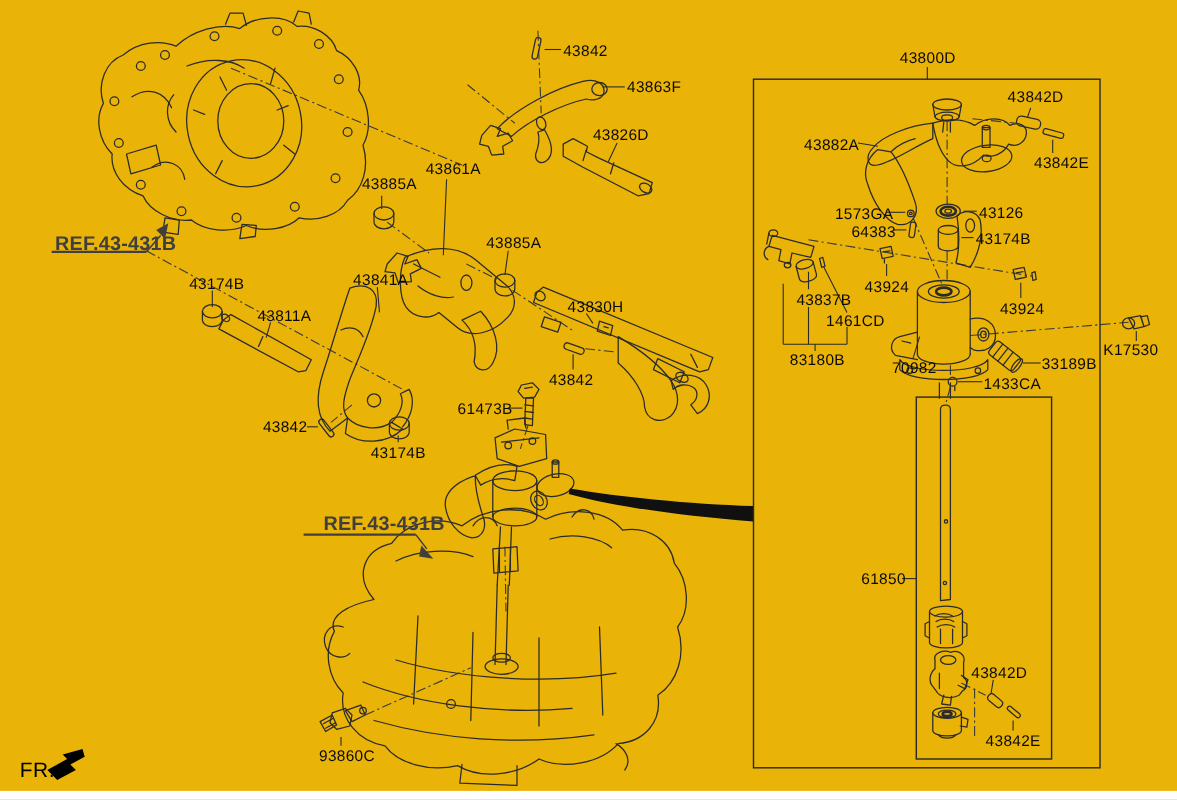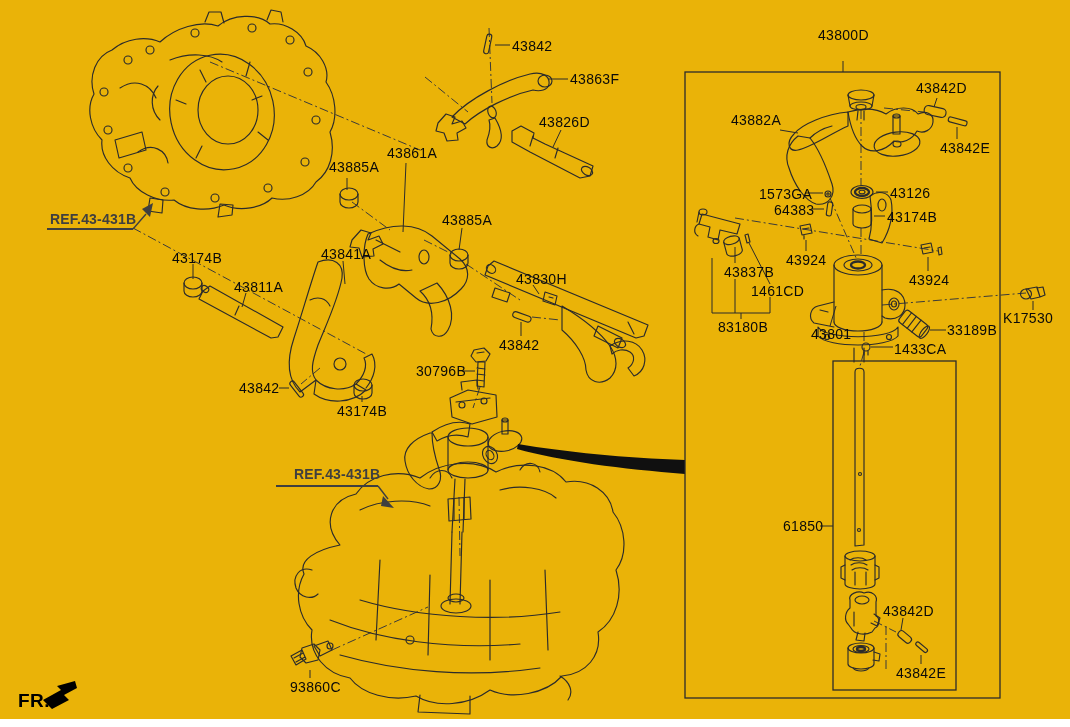--- a/index.html
+++ b/index.html
@@ -1,21 +1,21 @@
 <!DOCTYPE html>
 <html><head>
 <meta charset="utf-8">
 <style>
   html,body{margin:0;padding:0;background:#ffffff;}
   #stage{position:relative;width:1070px;height:719px;background:#eab308;overflow:hidden;
          font-family:"Liberation Sans", sans-serif;}
   #art{position:absolute;left:0;top:0;}
   .plabel{position:absolute;font-size:14px;letter-spacing:.3px;color:#0a0a0a;white-space:nowrap;}
-  .reflabel{position:absolute;font-size:14px;font-weight:bold;color:#3f3f3f;white-space:nowrap;letter-spacing:.2px;}
-  .frlabel{position:absolute;font-size:19px;font-weight:bold;color:#000;letter-spacing:.5px;}
+  .reflabel{position:absolute;font-size:18px;font-weight:bold;color:#3f3f3f;white-space:nowrap;letter-spacing:.2px;}
+  .frlabel{position:absolute;font-size:19px;font-weight:normal;color:#000;letter-spacing:.5px;}
   svg .s{fill:none;stroke:#2b2b2b;stroke-width:1.15;stroke-linecap:round;stroke-linejoin:round;}
   svg .s2{fill:none;stroke:#2b2b2b;stroke-width:2.4;stroke-linecap:round;}
   svg .dd{fill:none;stroke:#3a3a3a;stroke-width:1;stroke-dasharray:9 3 2 3;}
   svg .ld{fill:none;stroke:#2b2b2b;stroke-width:1;}
   svg .fill{fill:#101010;stroke:none;}
   svg .box{fill:none;stroke:#2b2b2b;stroke-width:1.3;}
 </style>
 </head>
 <body>
 
@@ -375,38 +375,38 @@
 <div class="plabel" style="left:570px;top:71px">43863F</div>
 <div class="plabel" style="left:539px;top:114px">43826D</div>
 <div class="plabel" style="left:329px;top:159px">43885A</div>
 <div class="plabel" style="left:387px;top:145px">43861A</div>
 <div class="plabel" style="left:442px;top:212px">43885A</div>
 <div class="plabel" style="left:321px;top:246px">43841A</div>
 <div class="plabel" style="left:172px;top:250px">43174B</div>
 <div class="plabel" style="left:234px;top:279px">43811A</div>
 <div class="plabel" style="left:516px;top:271px">43830H</div>
 <div class="plabel" style="left:499px;top:337px">43842</div>
-<div class="plabel" style="left:416px;top:363px">30796B</div>
+<div class="plabel" style="left:416px;top:363px">61473B</div>
 <div class="plabel" style="left:239px;top:380px">43842</div>
 <div class="plabel" style="left:337px;top:403px">43174B</div>
 <div class="plabel" style="left:290px;top:679px">93860C</div>
-<div class="plabel" style="left:818px;top:27px">43800D</div>
+<div class="plabel" style="left:818px;top:44px">43800D</div>
 <div class="plabel" style="left:916px;top:80px">43842D</div>
 <div class="plabel" style="left:940px;top:140px">43842E</div>
-<div class="plabel" style="left:731px;top:112px">43882A</div>
+<div class="plabel" style="left:731px;top:123px">43882A</div>
 <div class="plabel" style="left:759px;top:186px">1573GA</div>
 <div class="plabel" style="left:890px;top:185px">43126</div>
 <div class="plabel" style="left:774px;top:202px">64383</div>
 <div class="plabel" style="left:887px;top:209px">43174B</div>
 <div class="plabel" style="left:786px;top:252px">43924</div>
 <div class="plabel" style="left:724px;top:264px">43837B</div>
 <div class="plabel" style="left:751px;top:283px">1461CD</div>
 <div class="plabel" style="left:909px;top:272px">43924</div>
 <div class="plabel" style="left:718px;top:319px">83180B</div>
-<div class="plabel" style="left:811px;top:326px">43801</div>
+<div class="plabel" style="left:811px;top:326px">70982</div>
 <div class="plabel" style="left:947px;top:322px">33189B</div>
 <div class="plabel" style="left:1003px;top:310px">K17530</div>
 <div class="plabel" style="left:894px;top:341px">1433CA</div>
 <div class="plabel" style="left:783px;top:518px">61850</div>
 <div class="plabel" style="left:883px;top:603px">43842D</div>
 <div class="plabel" style="left:896px;top:665px">43842E</div>
 
 <div class="reflabel" style="left:50px;top:211px">REF.43-431B</div>
 <div class="reflabel" style="left:294px;top:466px">REF.43-431B</div>
 

